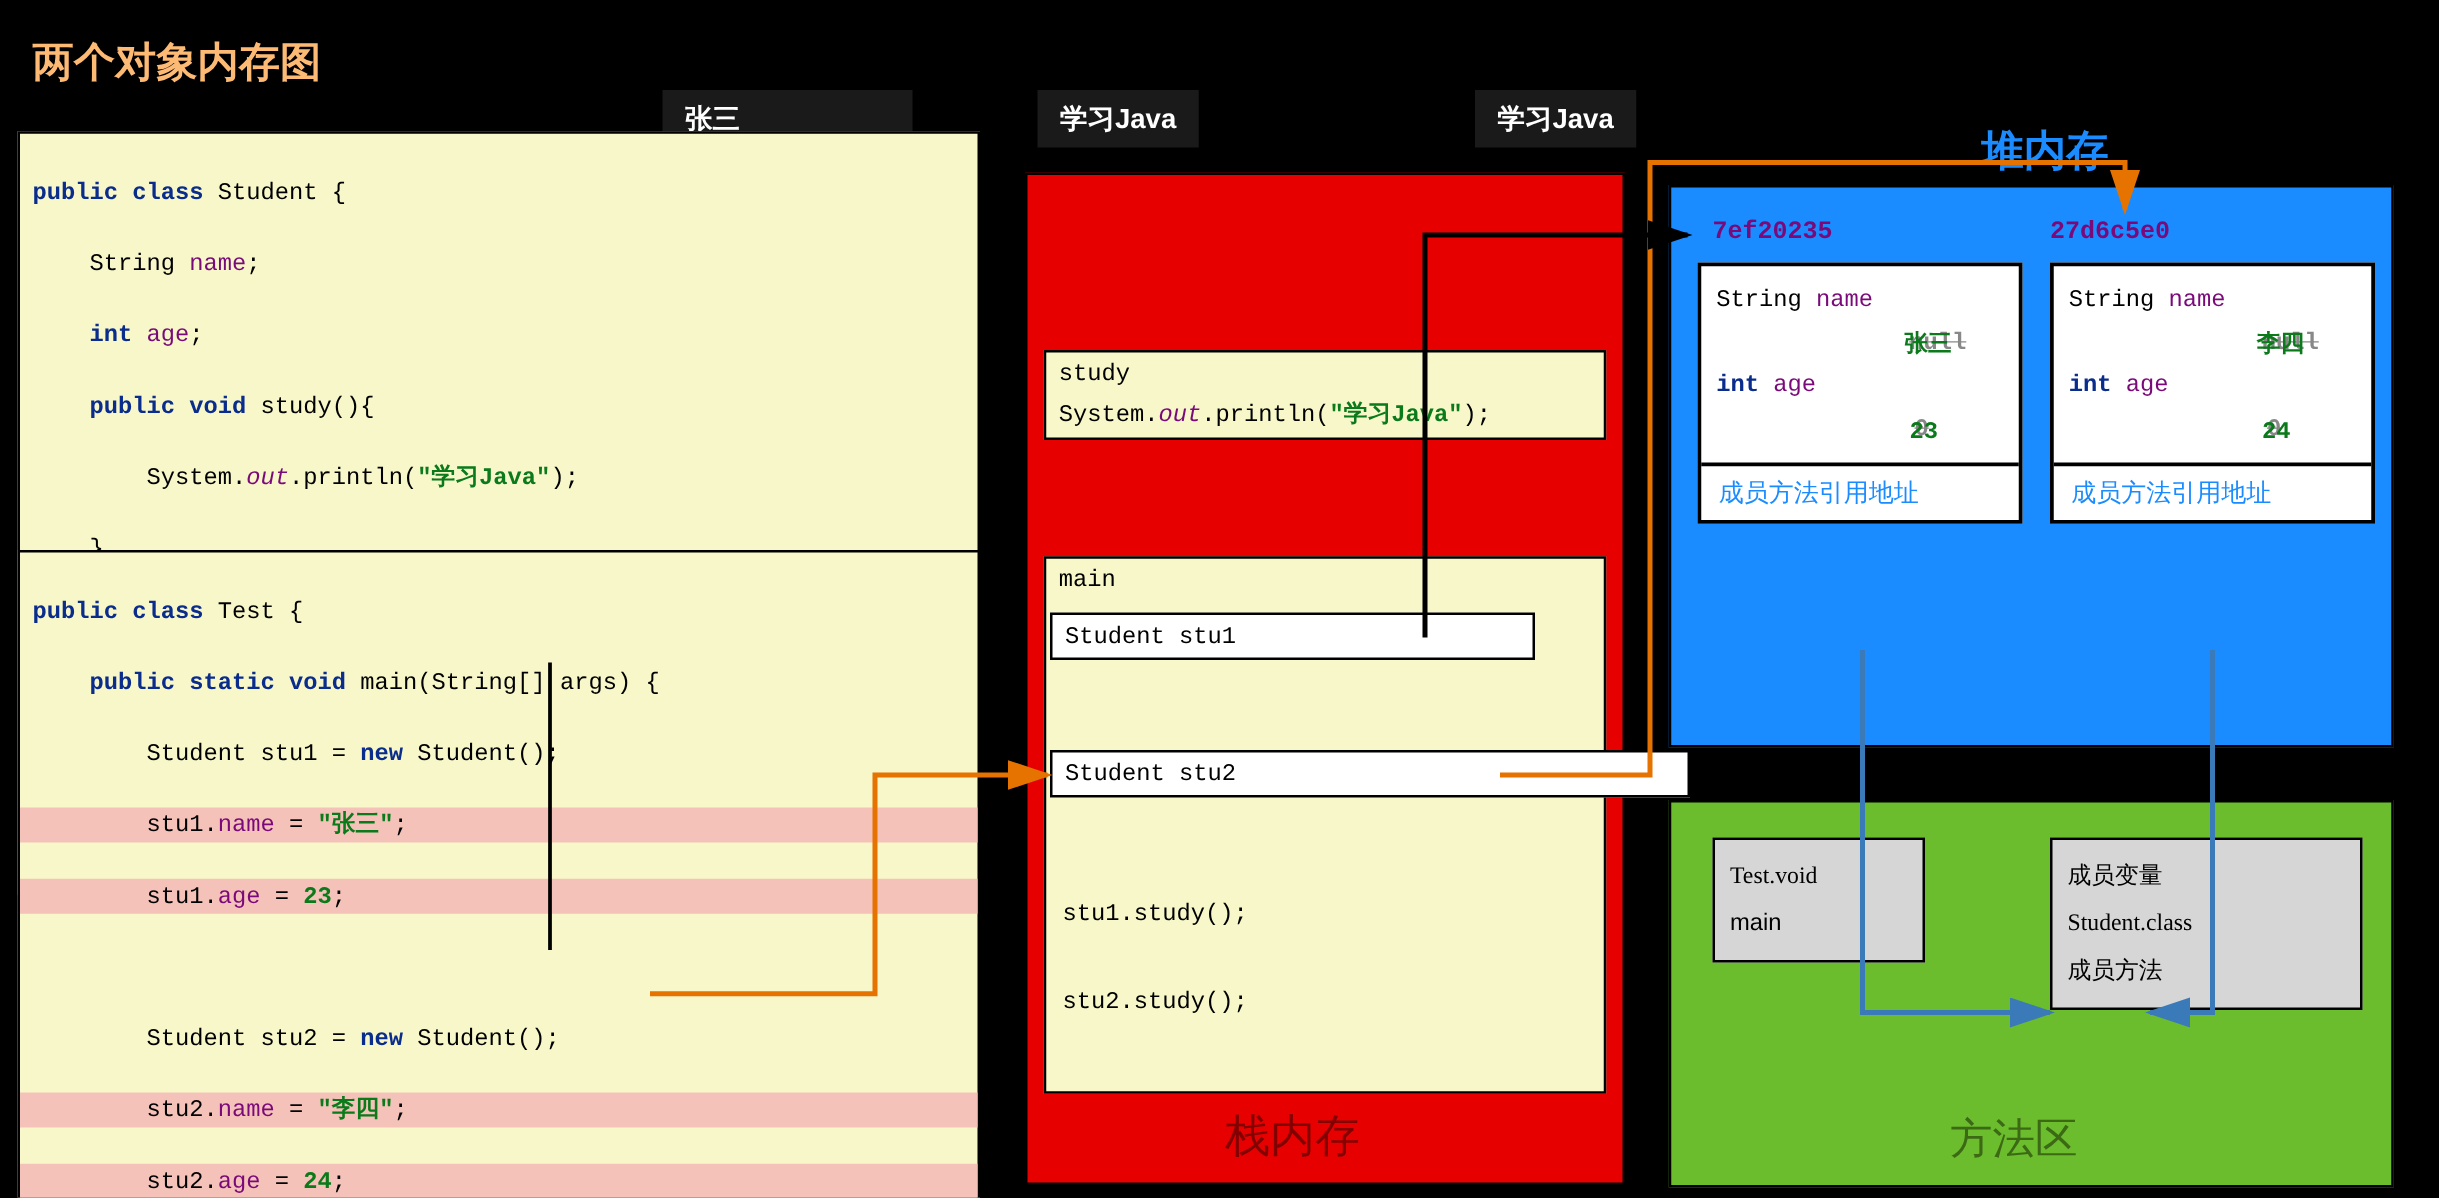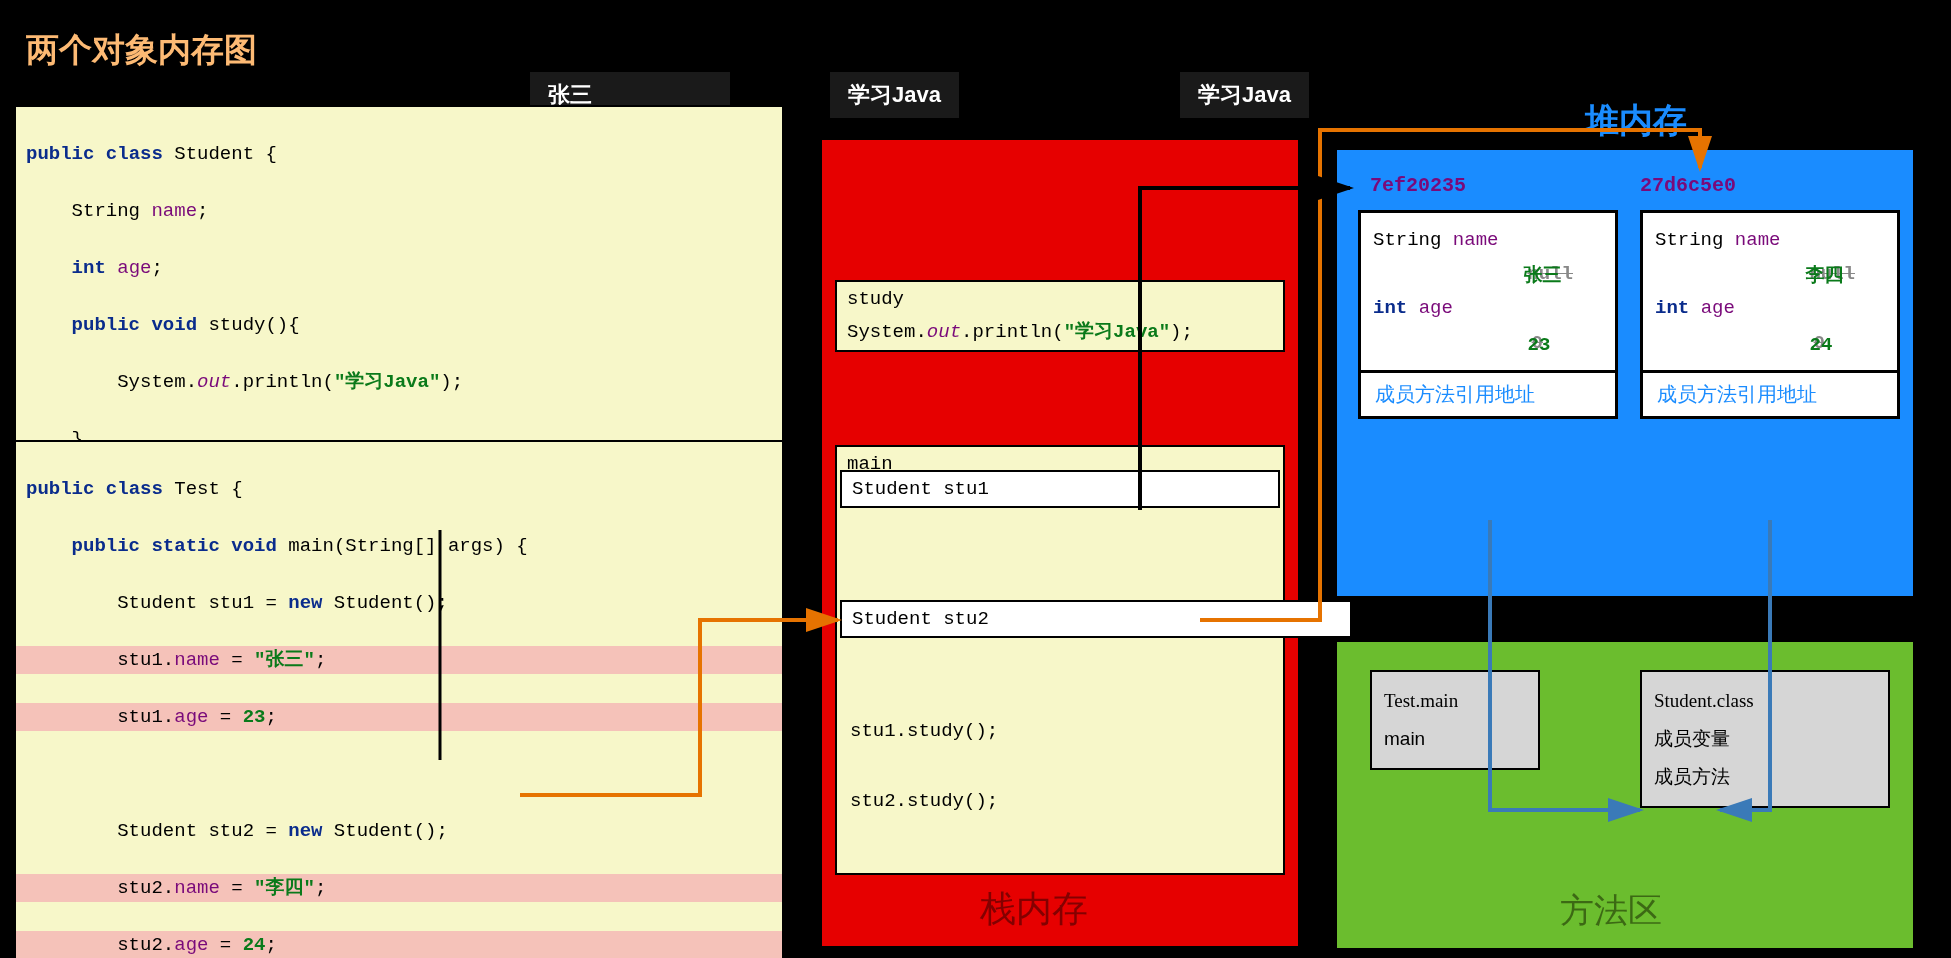--- a/index.html
+++ b/index.html
@@ -177,21 +177,21 @@
 
 <div class="frame" style="top:280px; left:835px; width:450px;">
   <div>study</div>
   <div style="height:8px;"></div>
   <div><span>System.</span><span class="static">out</span><span>.println(</span><span class="str">"学习Java"</span><span>);</span></div>
 </div>
 
 <div class="frame" style="top:445px; left:835px; width:450px; height:430px;">
   <div>main</div>
 </div>
-<div class="whitebox" style="top:470px; left:840px; width:440px;">Student stu1</div>
+<div class="whitebox" style="top:490px; left:840px; width:388px;">Student stu1</div>
 <div class="whitebox" style="top:600px; left:840px; width:512px;">Student stu2</div>
 <div style="position:absolute; top:720px; left:850px;">stu1.study();</div>
 <div style="position:absolute; top:790px; left:850px;">stu2.study();</div>
 
 <div class="heap-title" style="top:98px; left:1585px;text-align:center;">堆内存</div>
 <div class="heap" style="top:148px; left:1335px; width:580px; height:450px;"></div>
 
 <div class="addr" style="top:174px; left:1370px;">7ef20235</div>
 <div class="addr" style="top:174px; left:1640px;">27d6c5e0</div>
 
@@ -212,26 +212,26 @@
     <div><span class="kw">int</span> <span class="field">age</span></div>
     <div style="text-align:right; padding-right:60px;"><span class="overlay"><span class="val-old">0</span><span class="new val-new">24</span></span></div>
   </div>
   <div class="obj-bottom">成员方法引用地址</div>
 </div>
 
 <div class="method-area" style="top:640px; left:1335px; width:580px; height:310px;"></div>
 <div class="method-title" style="top:888px; left:1560px;">方法区</div>
 
 <div class="classbox" style="top:670px; left:1370px; width:170px;">
-  <div style="font-family:Consolas;">Test.main</div>
+  <div style="font-family:Consolas;">Test.void</div>
   <div>main</div>
 </div>
 <div class="classbox" style="top:670px; left:1640px; width:250px;">
+  <div>成员变量</div>
   <div style="font-family:Consolas;">Student.class</div>
-  <div>成员变量</div>
   <div>成员方法</div>
 </div>
 
 <svg width="1951" height="958">
   <defs>
     <marker id="arrow-orange" markerWidth="10" markerHeight="10" refX="8" refY="3" orient="auto">
       <path d="M0,0 L9,3 L0,6 Z" fill="#e67300"></path>
     </marker>
     <marker id="arrow-blue" markerWidth="10" markerHeight="10" refX="8" refY="3" orient="auto">
       <path d="M0,0 L9,3 L0,6 Z" fill="#3a7ab8"></path>

